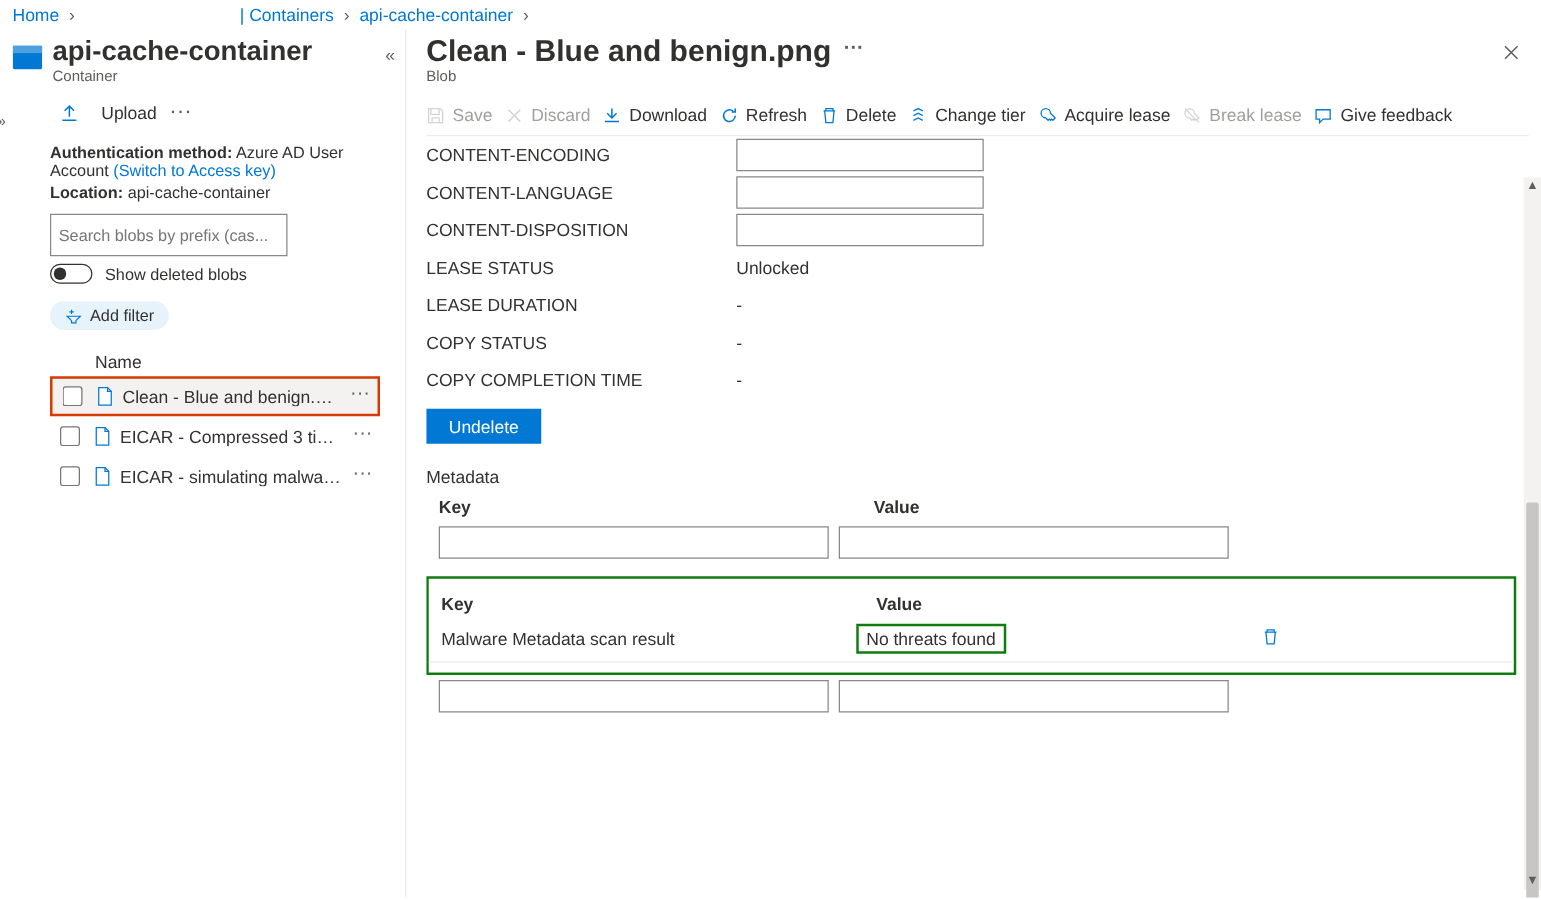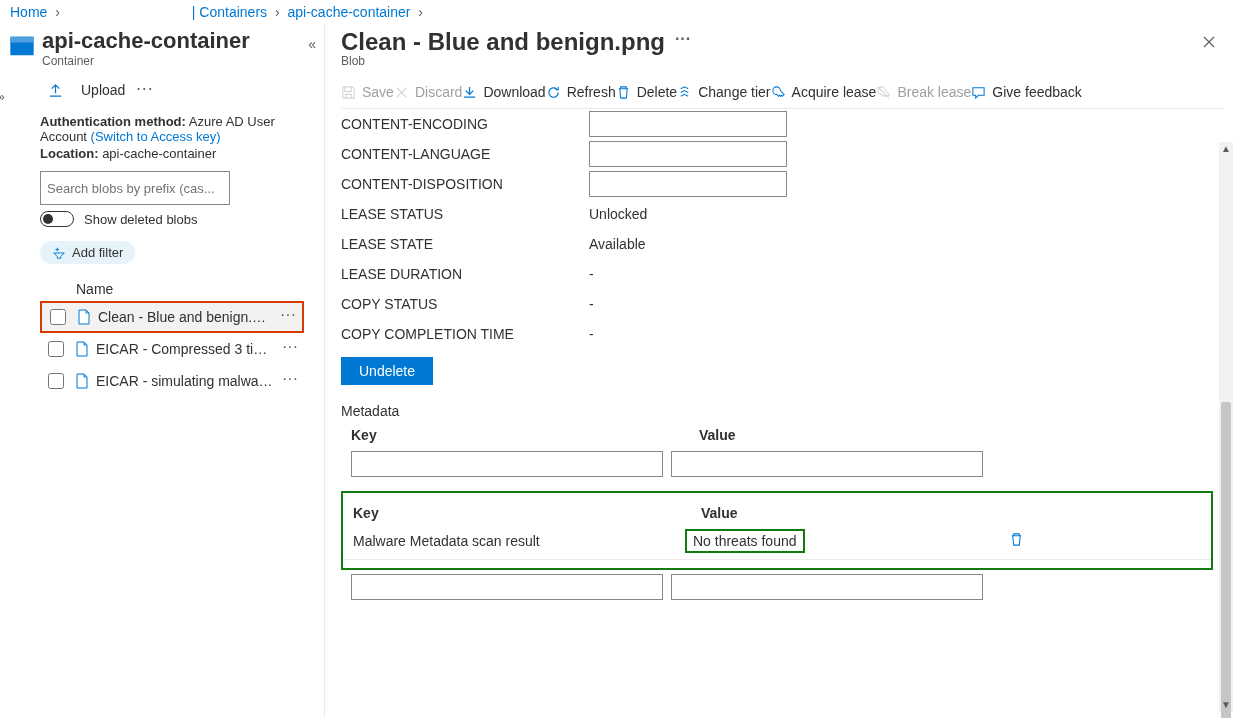--- a/index.html
+++ b/index.html
@@ -51,21 +51,21 @@
 
   
   .right-col { flex: 1; padding: 4px 10px 0 16px; position: relative; overflow: hidden; }
   .right-header { display: flex; align-items: flex-start; }
   .right-title-wrap { flex: 1; }
   .right-title { font-size: 24px; font-weight: 600; display: inline-flex; align-items: center; gap: 10px; }
   .right-title .title-more { color: #605e5c; font-size: 16px; cursor: pointer; line-height: 10px; padding-bottom: 6px; }
   .right-subtitle { font-size: 12px; color: #605e5c; margin-top: -2px; }
   .close-btn { color: #605e5c; cursor: pointer; font-size: 16px; padding: 6px; }
 
-  .right-toolbar { display: flex; align-items: center; gap: 0; padding: 16px 0 8px 0; border-bottom: 1px solid #edebe9; flex-wrap: nowrap; }
+  .right-toolbar { display: flex; align-items: center; gap: 10px; padding: 16px 0 8px 0; border-bottom: 1px solid #edebe9; flex-wrap: nowrap; }
   .tb-btn { display: inline-flex; align-items: center; gap: 6px; font-size: 14px; color: #323130; cursor: pointer; white-space: nowrap; }
   .tb-btn svg { width: 15px; height: 15px; }
   .tb-btn.disabled { color: #a19f9d; cursor: default; }
   .tb-btn.disabled svg { opacity: 0.45; }
 
   .scroll-area { height: calc(100% - 100px); overflow-y: auto; padding-right: 10px; }
   .prop-row { display: flex; align-items: center; min-height: 30px; }
   .prop-row .label { width: 248px; font-size: 14px; color: #323130; }
   .prop-row .val { font-size: 14px; color: #323130; }
   .prop-row input.text { width: 198px; height: 26px; border: 1px solid #8a8886; padding: 2px 6px; font-size: 13px; }
@@ -286,24 +286,20 @@
       </div>
       <div class="prop-row">
         <span class="label">CONTENT-DISPOSITION</span>
         <input class="text" value="" style="">
       </div>
       <div class="prop-row">
         <span class="label">LEASE STATUS</span>
         <span class="val">Unlocked</span>
       </div>
       <div class="prop-row">
-        <span class="label">LEASE STATE</span>
-        <span class="val">Available</span>
-      </div>
-      <div class="prop-row">
         <span class="label">LEASE DURATION</span>
         <span class="val">-</span>
       </div>
       <div class="prop-row">
         <span class="label">COPY STATUS</span>
         <span class="val">-</span>
       </div>
       <div class="prop-row">
         <span class="label">COPY COMPLETION TIME</span>
         <span class="val">-</span>

